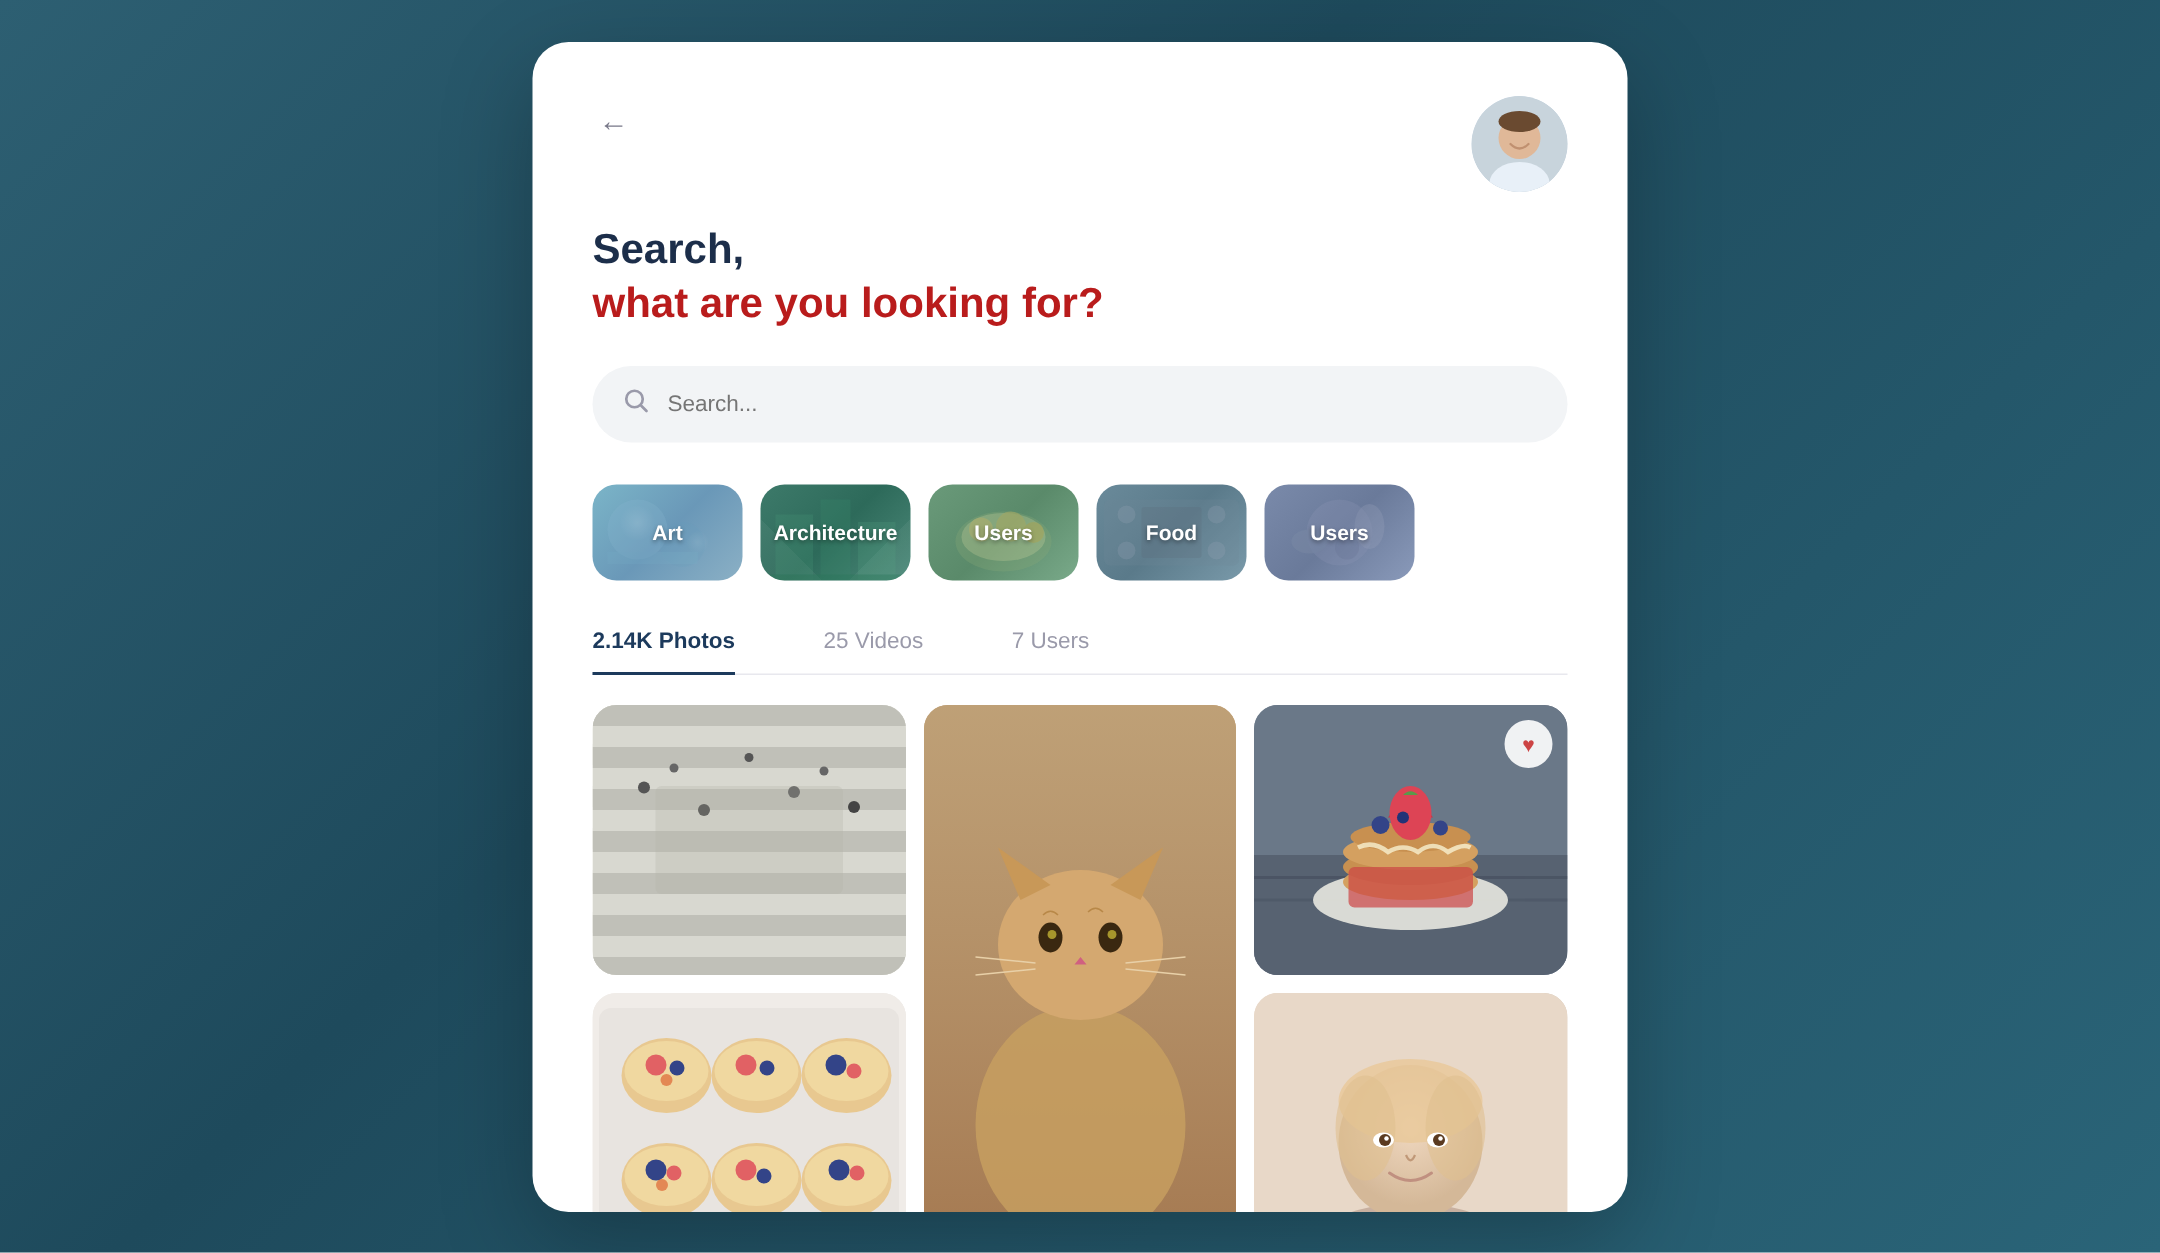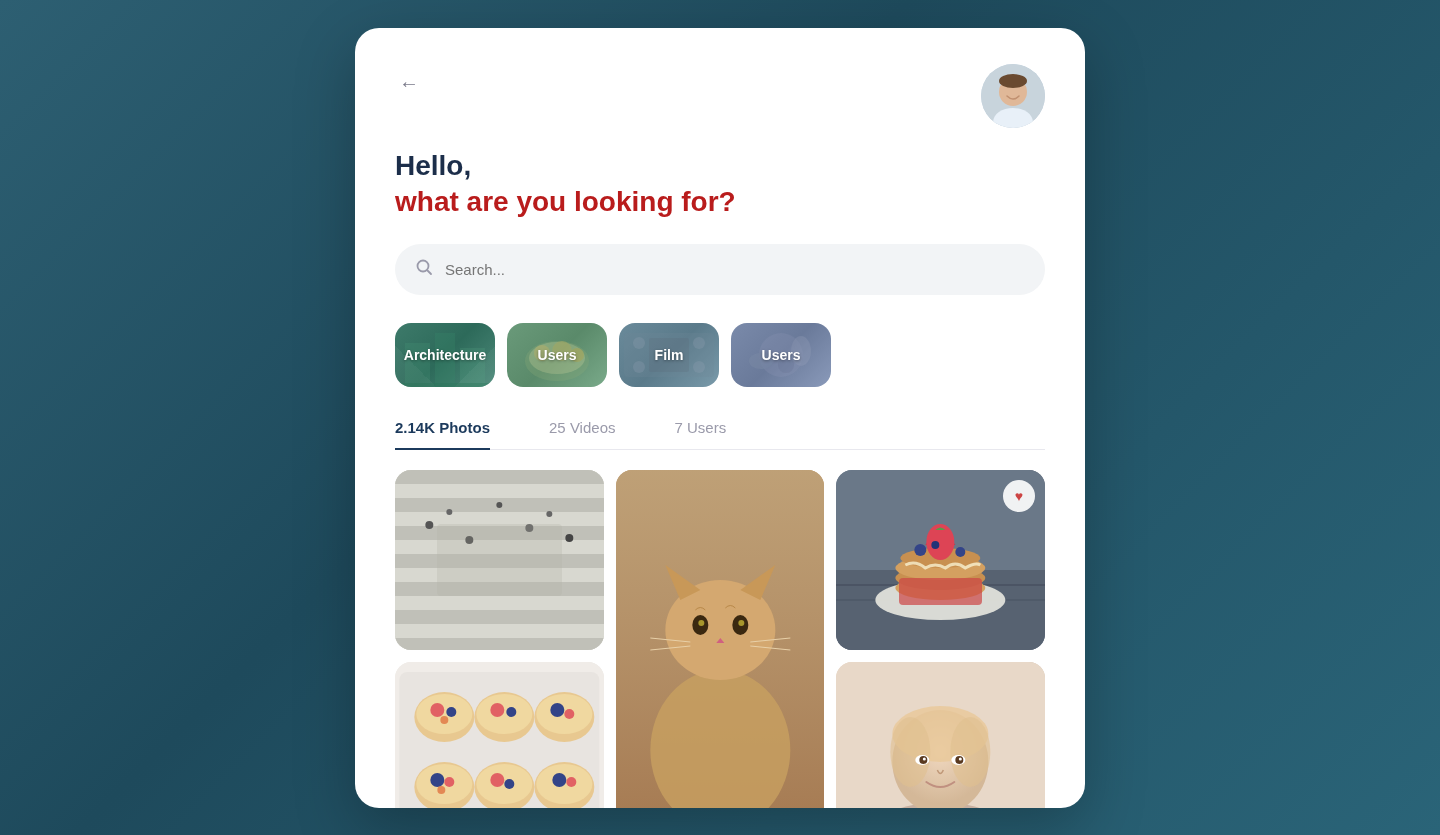--- a/index.html
+++ b/index.html
@@ -356,35 +356,44 @@
         <circle cx="32" cy="28" r="14" fill="#e0b898"></circle>
 
         <ellipse cx="32" cy="17" rx="14" ry="7" fill="#6a4a30"></ellipse>
 
         <path d="M26 32 Q32 38 38 32" stroke="#c09070" stroke-width="1.5" fill="none" stroke-linecap="round"></path>
       </svg>
     </div>
   </div>
 
   <div class="greeting">
-    <div class="greeting-line1">Hello,</div>
+    <div class="greeting-line1">Search,</div>
     <div class="greeting-line2">what are you looking for?</div>
   </div>
 
   <div class="search-bar">
     <span class="search-icon">
       <svg width="18" height="18" viewBox="0 0 18 18" fill="none">
         <circle cx="8" cy="8" r="5.5" stroke="#9a9aaa" stroke-width="1.8"></circle>
         <line x1="12.5" y1="12.5" x2="16" y2="16" stroke="#9a9aaa" stroke-width="1.8" stroke-linecap="round"></line>
       </svg>
     </span>
     <input class="search-input" type="text" placeholder="Search..." style="">
   </div>
 
   <div class="categories">
+    <div class="category-chip cat-art">
+
+      <svg style="position:absolute;inset:0;width:100%;height:100%;opacity:0.4" viewBox="0 0 100 64" preserveAspectRatio="xMidYMid slice">
+        <circle cx="30" cy="30" r="20" fill="#8ab8d0" opacity="0.6"></circle>
+        <circle cx="60" cy="40" r="15" fill="#6aa0c0" opacity="0.4"></circle>
+        <rect x="10" y="45" width="60" height="8" fill="#7ab0c8" opacity="0.5"></rect>
+      </svg>
+      <span>Art</span>
+    </div>
 
     <div class="category-chip cat-architecture">
       <svg style="position:absolute;inset:0;width:100%;height:100%;opacity:0.5" viewBox="0 0 100 64" preserveAspectRatio="xMidYMid slice">
         <rect x="10" y="20" width="25" height="44" fill="#4a9a7a" opacity="0.5"></rect>
         <rect x="40" y="10" width="20" height="54" fill="#3a8a6a" opacity="0.6"></rect>
         <rect x="65" y="25" width="25" height="39" fill="#5aaa8a" opacity="0.4"></rect>
         <rect x="5" y="60" width="90" height="4" fill="#2a7a5a" opacity="0.7"></rect>
       </svg>
       <span>Architecture</span>
     </div>
@@ -403,21 +412,21 @@
 
     <div class="category-chip cat-film">
       <svg style="position:absolute;inset:0;width:100%;height:100%;opacity:0.5" viewBox="0 0 100 64" preserveAspectRatio="xMidYMid slice">
         <rect x="5" y="10" width="90" height="44" rx="4" fill="#708898" opacity="0.5"></rect>
         <circle cx="20" cy="20" r="6" fill="#8a9aaa" opacity="0.8"></circle>
         <circle cx="80" cy="20" r="6" fill="#8a9aaa" opacity="0.8"></circle>
         <circle cx="20" cy="44" r="6" fill="#8a9aaa" opacity="0.8"></circle>
         <circle cx="80" cy="44" r="6" fill="#8a9aaa" opacity="0.8"></circle>
         <rect x="30" y="15" width="40" height="34" rx="2" fill="#607080" opacity="0.6"></rect>
       </svg>
-      <span>Film</span>
+      <span>Food</span>
     </div>
 
     <div class="category-chip cat-beauty">
       <svg style="position:absolute;inset:0;width:100%;height:100%;opacity:0.5" viewBox="0 0 100 64" preserveAspectRatio="xMidYMid slice">
         <circle cx="50" cy="32" r="22" fill="#9098b8" opacity="0.5"></circle>
         <ellipse cx="30" cy="38" rx="12" ry="8" fill="#8090a8" opacity="0.7"></ellipse>
         <ellipse cx="70" cy="28" rx="10" ry="15" fill="#a0a8c0" opacity="0.5"></ellipse>
         <circle cx="55" cy="42" r="8" fill="#707898" opacity="0.6"></circle>
       </svg>
       <span>Users</span>

